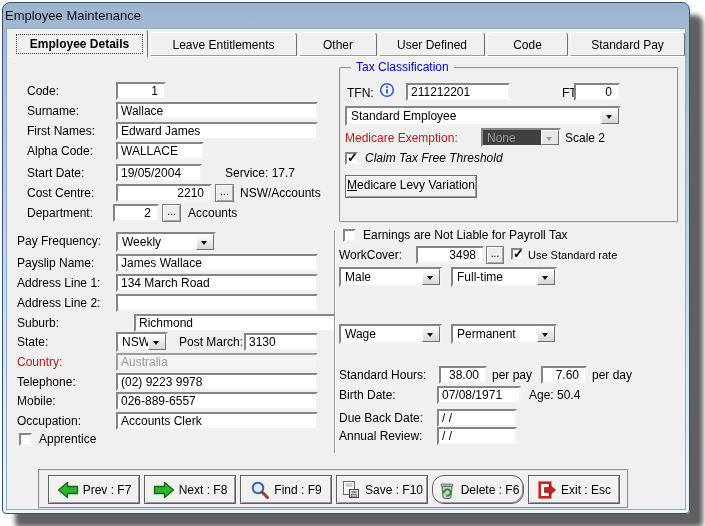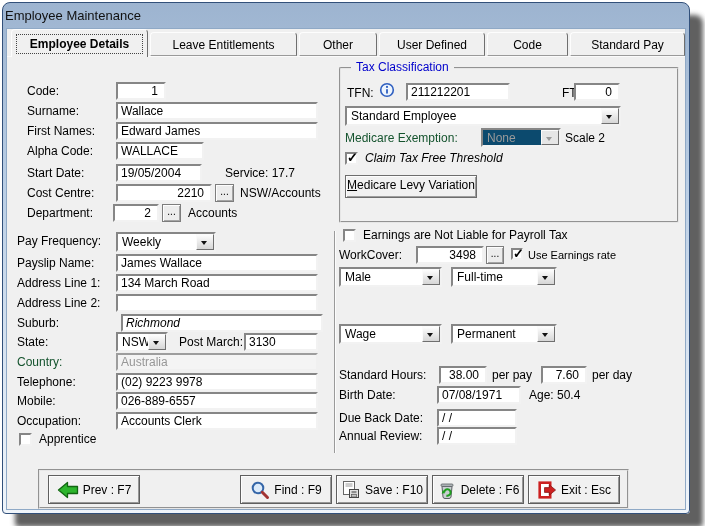--- a/index.html
+++ b/index.html
@@ -18,38 +18,38 @@
   
   .tab{position:absolute;top:3px;height:24px;box-sizing:border-box;background:#f0f0f0;
     border:1px solid;border-color:#fdfdfd #6f6f6f #9a9a9a #fdfdfd;border-radius:4px 4px 0 0;
     text-align:center;padding-top:5px;cursor:default;}
   .tab.active{top:0;height:28px;border-bottom:none;font-weight:bold;z-index:3;padding-top:7px;}
   .tab.active .focusrect{position:absolute;left:4px;right:4px;top:4px;bottom:3px;border:1px dotted #444;}
   .pagebox{position:absolute;left:0;right:0;top:27px;bottom:0;border-top:1px solid #fbfbfb;}
 
   
   .lbl{position:absolute;white-space:nowrap;}
-  .dis{color:#14532d;}
+  .dis{color:#b91c1c;}
   .small{font-size:11px;}
   .blue-legend{color:#0000cc;}
   .tb{position:absolute;box-sizing:border-box;height:18px;background:#fff;
     border:2px solid;border-color:#868686 #f2f2f2 #f2f2f2 #868686;
     font-family:"Liberation Sans",sans-serif;font-size:12px;padding:0 3px;margin:0;color:#000;}
   .tb.num{text-align:right;padding-right:6px;}
   .tb.disfield{background:#f4f4f4;color:#979797;border-color:#9d9d9d #f0f0f0 #f0f0f0 #9d9d9d;}
   .groupbox{position:absolute;border:2px groove #e6e6e6;border-radius:2px;}
   .groupbox .legend{position:absolute;top:-9px;left:10px;background:#f0f0f0;padding:0 5px;}
   .combo{position:absolute;box-sizing:border-box;height:20px;background:#fff;
     border:2px solid;border-color:#868686 #f2f2f2 #f2f2f2 #868686;}
   .combo .val{position:absolute;left:4px;top:1px;white-space:nowrap;}
   .combo .ddbtn{position:absolute;right:0;top:0;bottom:0;width:16px;background:linear-gradient(#fdfdfd,#d6d6d6);
     border:1px solid;border-color:#fbfbfb #6f6f6f #6f6f6f #fbfbfb;}
   .combo .arr{position:absolute;left:4px;top:6px;width:0;height:0;
     border-left:3.5px solid transparent;border-right:3.5px solid transparent;border-top:4.5px solid #111;}
-  .combo.discombo{background:#0c4a6e;}
+  .combo.discombo{background:#404040;}
   .combo.discombo .val{color:#9a9a9a;}
   .combo.discombo .ddbtn{background:#e6e6e6;}
   .combo.discombo .arr{border-top-color:#9a9a9a;}
   .cb{position:absolute;box-sizing:border-box;width:13px;height:13px;background:#fff;
     border:2px solid;border-color:#868686 #f2f2f2 #f2f2f2 #868686;}
   .cb.sm{width:12px;height:12px;}
   .cb.checked::after{content:"\2713";position:absolute;left:0px;top:-4px;font-size:13px;font-weight:bold;color:#000;}
   .browse{position:absolute;box-sizing:border-box;height:18px;background:#ececec;
     border:1px solid #7d7d7d;box-shadow:inset 1px 1px 0 #fdfdfd, inset -1px -1px 0 #a5a5a5;
     font-size:10px;text-align:center;line-height:14px;cursor:default;}
@@ -124,21 +124,21 @@
     <span class="lbl" style="left:10px;top:227px;">Payslip Name:</span>
     <input class="tb" style="left: 109px; top: 225px; width: 202px;" value="James Wallace">
 
     <span class="lbl" style="left:10px;top:247px;">Address Line 1:</span>
     <input class="tb" style="left: 109px; top: 245px; width: 202px;" value="134 March Road">
 
     <span class="lbl" style="left:10px;top:267px;">Address Line 2:</span>
     <input class="tb" style="left: 109px; top: 265px; width: 202px;" value="">
 
     <span class="lbl" style="left:10px;top:287px;">Suburb:</span>
-    <input class="tb" style="left: 114px; top: 285px; width: 202px; font-style: italic;" value="Richmond">
+    <input class="tb" style="left: 127px; top: 285px; width: 202px;" value="Richmond">
 
     <span class="lbl" style="left:10px;top:306px;">State:</span>
     <div class="combo" style="left:109px;top:303px;width:52px;">
       <span class="val">NSW</span>
       <span class="ddbtn">
             <span class="arr"></span>
           </span>
     </div>
     <span class="lbl" style="left:172px;top:306px;">Post March:</span>
     <input class="tb" style="left: 237px; top: 304px; width: 74px;" value="3130">
@@ -197,21 +197,21 @@
       <span class="mlv-label">Medicare Levy Variation</span>
     </div>
 
     <span class="cb" style="left:336px;top:200px;"></span>
     <span class="lbl" style="left:356px;top:199px;">Earnings are Not Liable for Payroll Tax</span>
 
     <span class="lbl" style="left:332px;top:219px;">WorkCover:</span>
     <input class="tb num" style="left: 409px; top: 217px; width: 68px;" value="3498">
     <div class="browse" style="left:479px;top:217px;width:18px;">...</div>
     <span class="cb sm checked" style="left:504px;top:219px;"></span>
-    <span class="lbl small" style="left:521px;top:220px;">Use Earnings rate</span>
+    <span class="lbl small" style="left:521px;top:220px;">Use Standard rate</span>
 
     <div class="combo" style="left:332px;top:238px;width:103px;">
       <span class="val">Male</span>
       <span class="ddbtn">
             <span class="arr"></span>
           </span>
     </div>
     <div class="combo" style="left:444px;top:238px;width:106px;">
       <span class="val">Full-time</span>
       <span class="ddbtn">
@@ -249,40 +249,46 @@
     <input class="tb" style="left: 430px; top: 398px; width: 80px;" value="/ /">
 
     <div class="vsep" style="left:327px;top:202px;height:222px;"></div>
 
     <div class="btnpanel" style="left:31px;top:440px;width:587px;height:36px;">
       <div class="navbtn" style="left:8px;top:4px;">
         <svg width="22" height="20" viewBox="0 0 22 20">
               <path d="M1.5 10 L10.5 2.5 V6.5 H20.5 V13.5 H10.5 V17.5 Z" fill="#2db52d" stroke="#116611" stroke-width="1.3" stroke-linejoin="round"></path>
             </svg>
         <span>Prev : F7</span>
+      </div>
+      <div class="navbtn" style="left:104px;top:4px;">
+        <svg width="22" height="20" viewBox="0 0 22 20">
+              <path d="M20.5 10 L11.5 2.5 V6.5 H1.5 V13.5 H11.5 V17.5 Z" fill="#2db52d" stroke="#116611" stroke-width="1.3" stroke-linejoin="round"></path>
+            </svg>
+        <span>Next : F8</span>
       </div>
       <div class="navbtn" style="left:200px;top:4px;">
         <svg width="20" height="20" viewBox="0 0 20 20">
               <circle cx="8" cy="8" r="5.3" fill="#dcebfa" stroke="#3566a8" stroke-width="2"></circle>
               <line x1="12.3" y1="12.3" x2="17.5" y2="17.5" stroke="#a23333" stroke-width="3" stroke-linecap="round"></line>
             </svg>
         <span>Find : F9</span>
       </div>
       <div class="navbtn" style="left:296px;top:4px;">
         <svg width="20" height="20" viewBox="0 0 20 20">
               <rect x="2.5" y="1.5" width="11" height="13" fill="#ffffff" stroke="#666"></rect>
               <line x1="4.5" y1="4" x2="11.5" y2="4" stroke="#9a9a9a"></line>
               <line x1="4.5" y1="6" x2="11.5" y2="6" stroke="#9a9a9a"></line>
               <rect x="8.5" y="9.5" width="9" height="8" fill="#e2e2e2" stroke="#444"></rect>
               <rect x="10.5" y="11" width="5" height="2.2" fill="#8d8d8d"></rect>
               <rect x="10.5" y="14.6" width="5" height="2.4" fill="#c6c6c6" stroke="#555" stroke-width="0.7"></rect>
             </svg>
         <span>Save : F10</span>
       </div>
-      <div class="navbtn" style="left:392px;top:4px;">
+      <div class="navbtn" style="left:392px;top:4px;border-radius:12px;">
         <svg width="20" height="20" viewBox="0 0 20 20">
               <path d="M5 6.5 h10 l-1 10.5 a2 2 0 0 1 -2 1.5 h-4 a2 2 0 0 1 -2 -1.5 Z" fill="#c9ced2" stroke="#5a5f63"></path>
               <rect x="4" y="4" width="12" height="2.4" rx="1" fill="#b5babe" stroke="#5a5f63" stroke-width="0.8"></rect>
               <path d="M7.2 12.6 a3.2 3.2 0 1 1 2.2 2.9" stroke="#1f9e1f" stroke-width="2" fill="none"></path>
               <path d="M6 9.8 l2 3.4 l-3.4 0.3 Z" fill="#1f9e1f"></path>
             </svg>
         <span>Delete : F6</span>
       </div>
       <div class="navbtn" style="left:488px;top:4px;">
         <svg width="20" height="20" viewBox="0 0 20 20">

